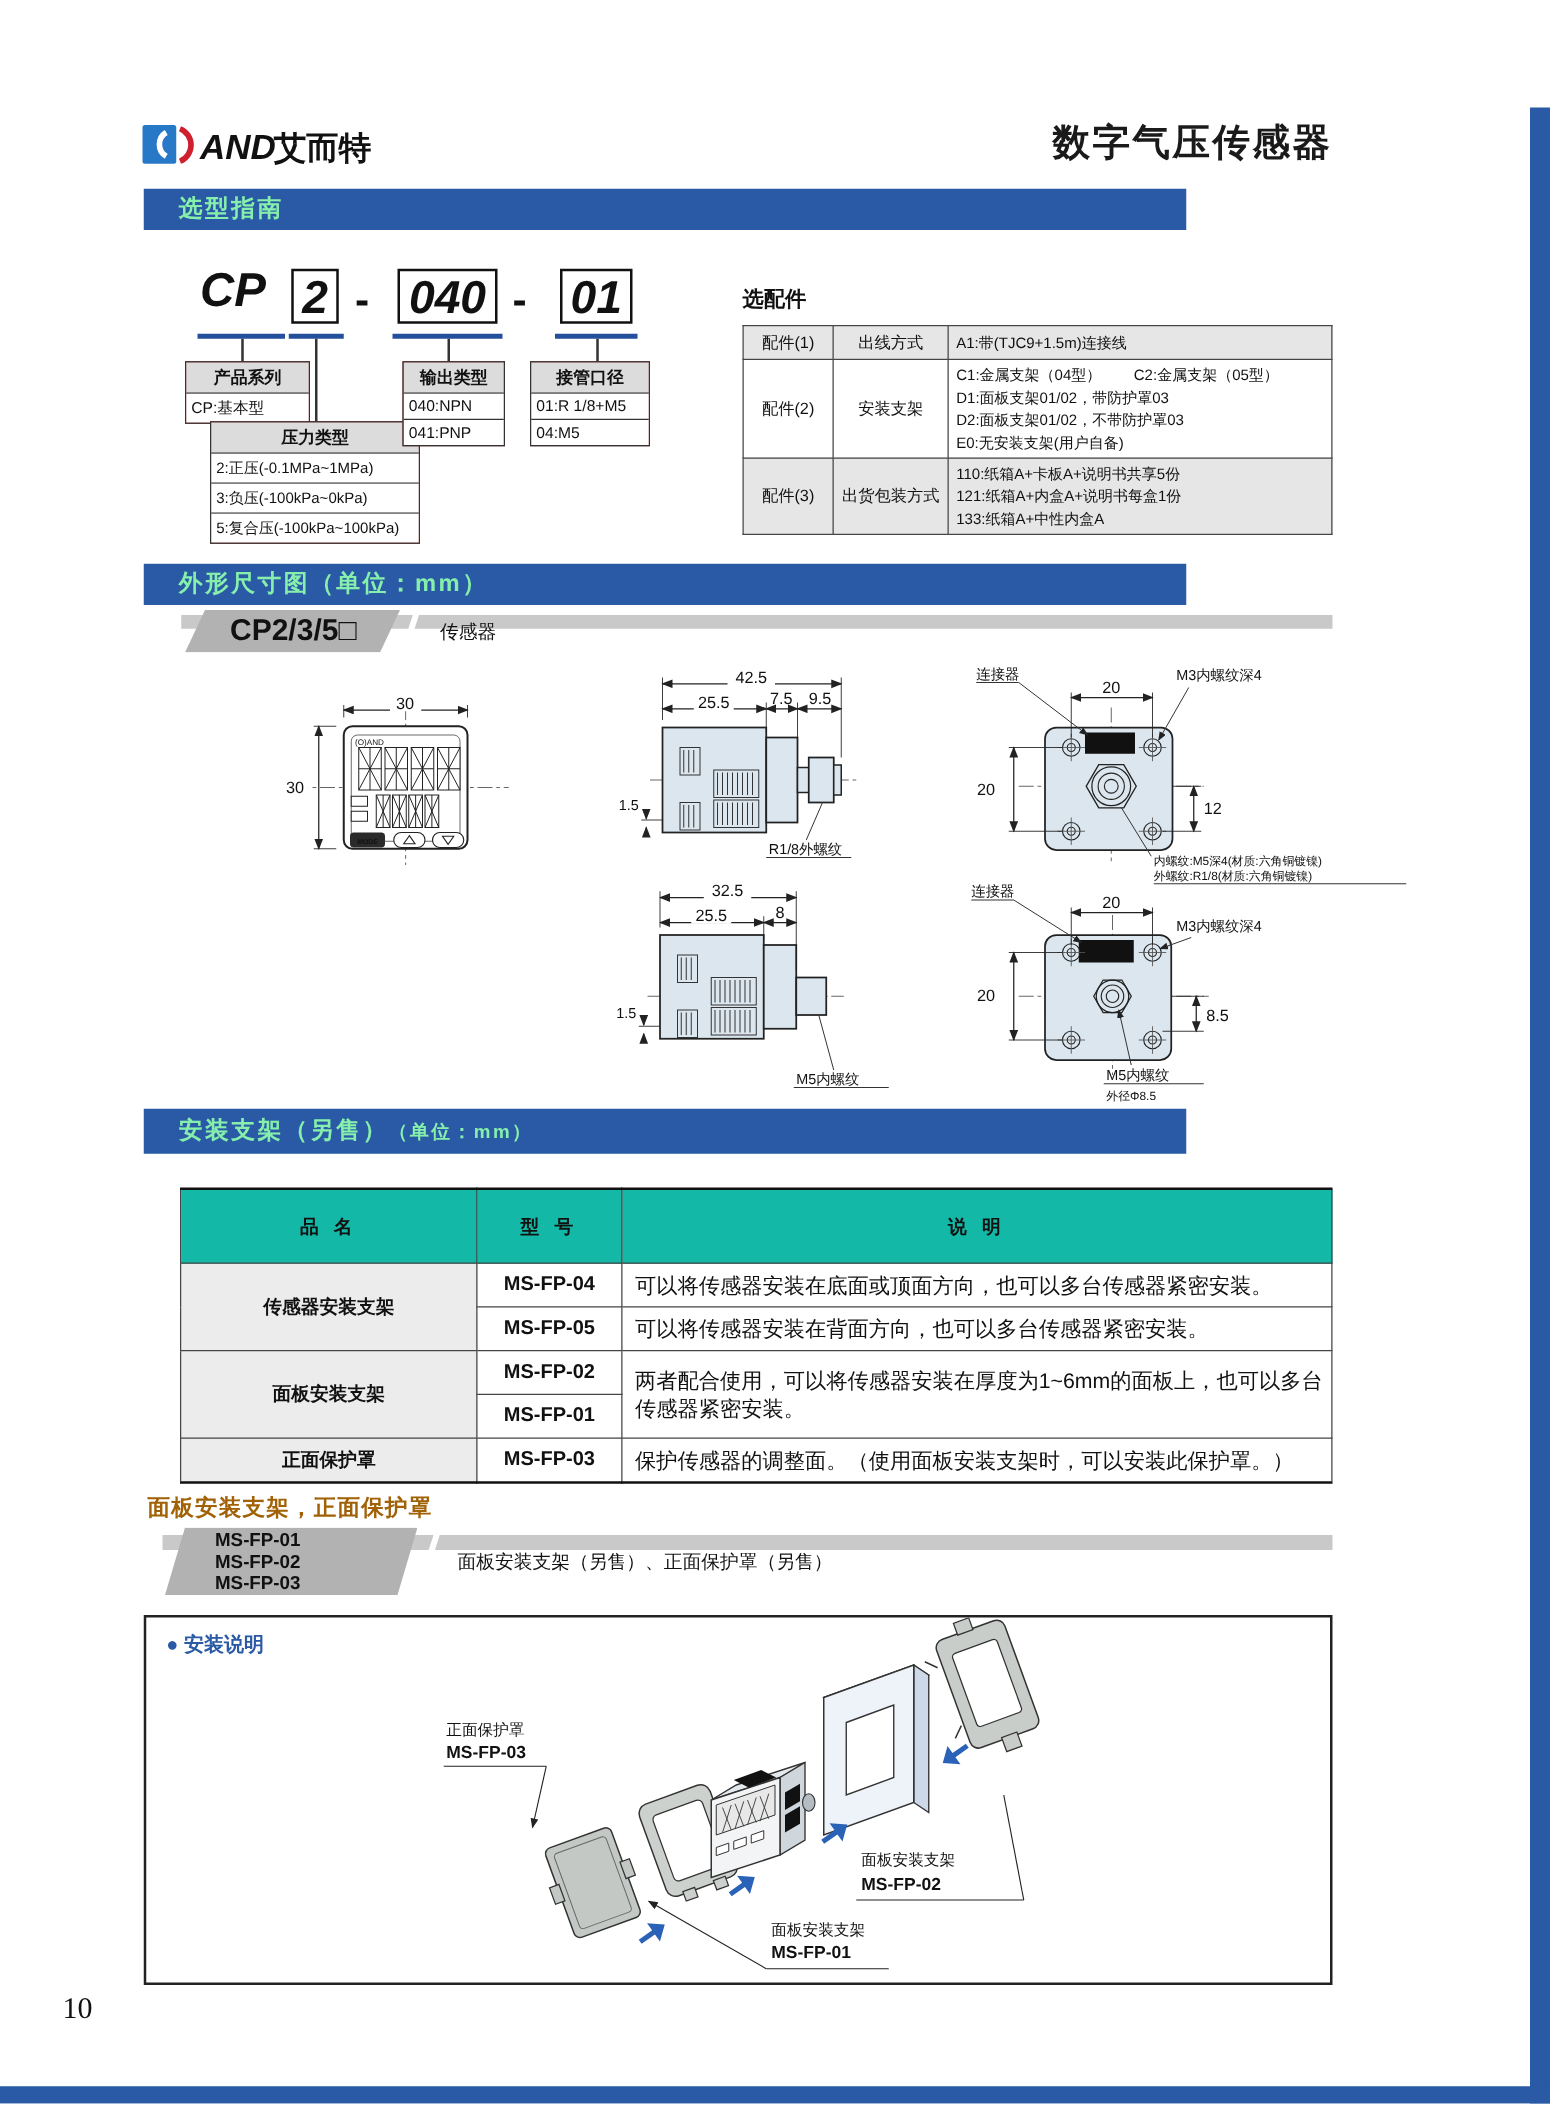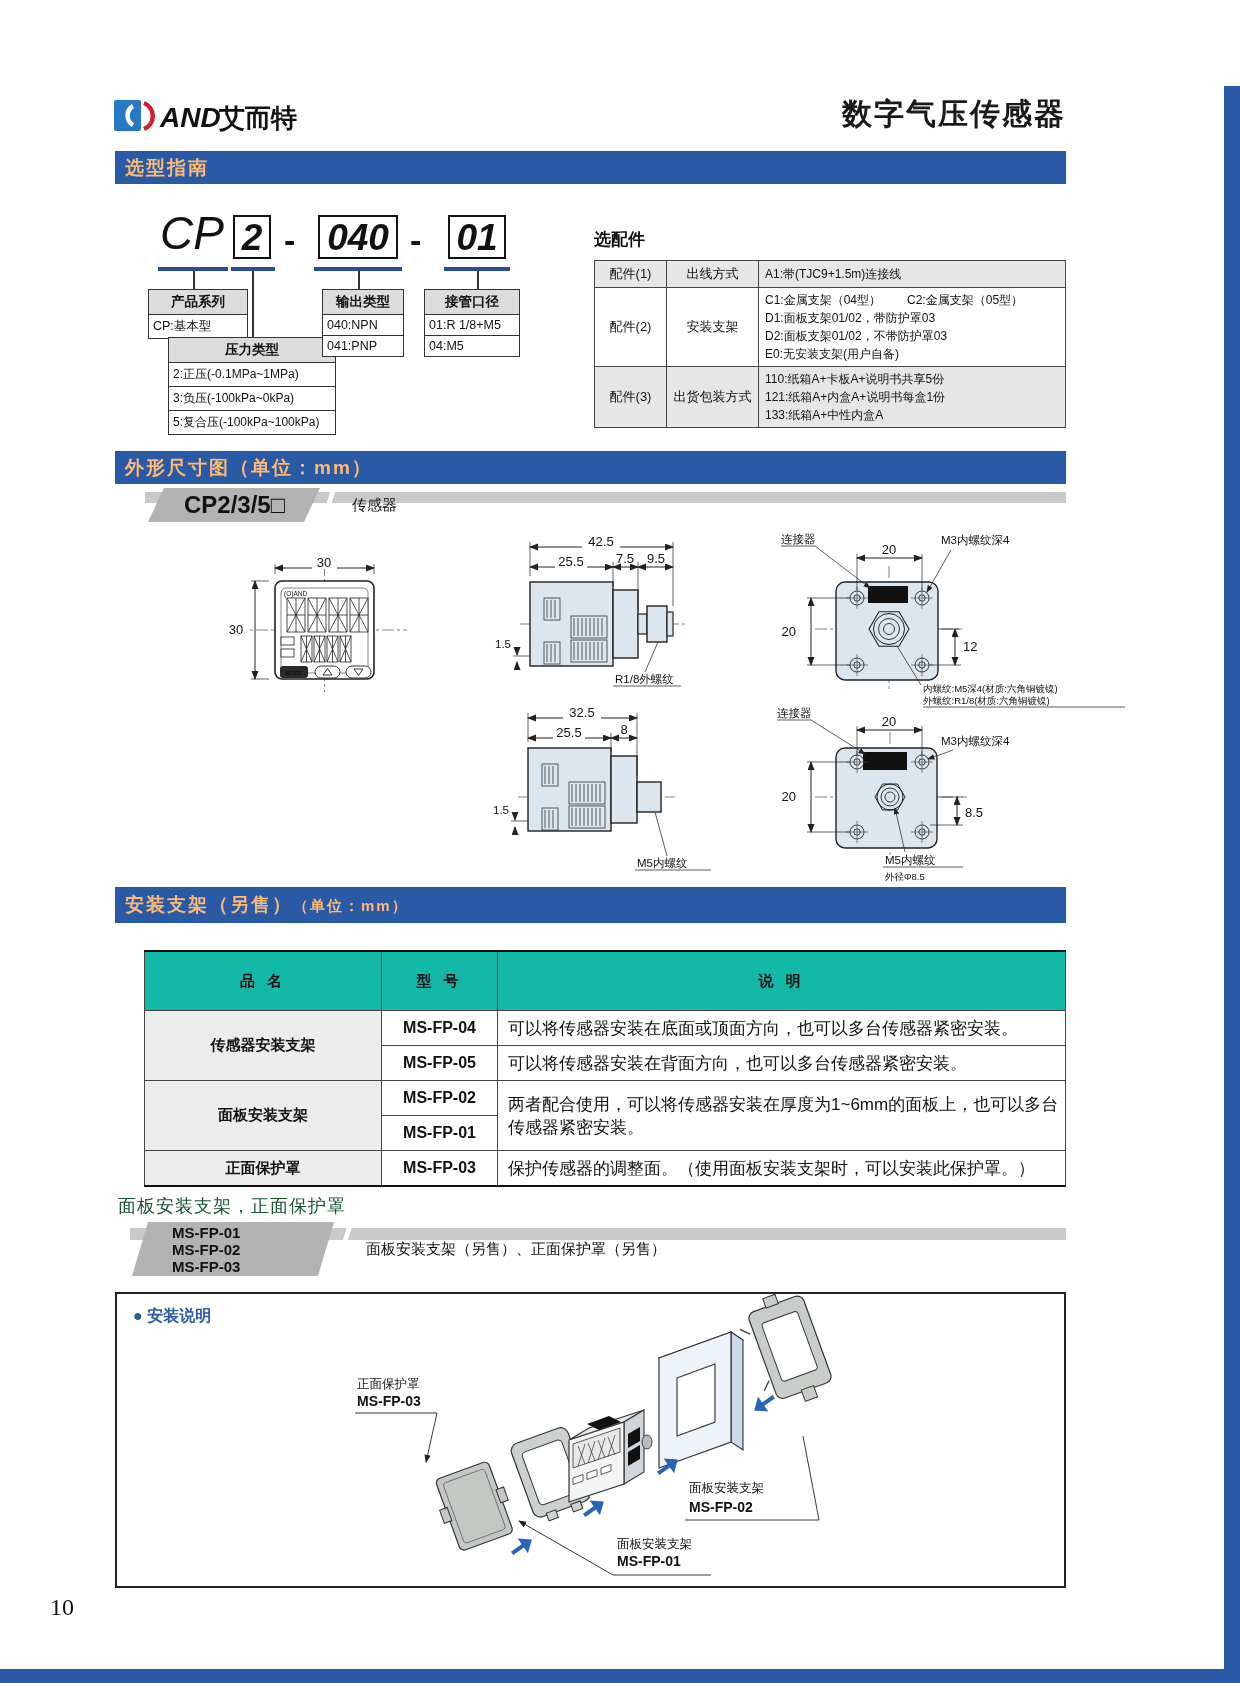--- a/index.html
+++ b/index.html
@@ -1,23 +1,23 @@
 <!DOCTYPE html>
 <html><head>
 <meta charset="utf-8">
 <style>
   html,body{margin:0;padding:0;background:#fff}
   .page{position:relative;width:1240px;height:1683px;background:#fff;overflow:hidden;
         font-family:"Liberation Sans","DejaVu Sans",sans-serif;color:#111}
   .abs{position:absolute}
-  .bar{position:absolute;left:115px;width:951px;height:33px;background:#2a5aa5;color:#fdba74;
-       font-weight:bold;font-size:19px;line-height:33px;padding-left:10px;letter-spacing:2px;box-sizing:border-box}
+  .bar{position:absolute;left:115px;width:834px;height:33px;background:#2a5aa5;color:#86efac;
+       font-weight:bold;font-size:19px;line-height:33px;padding-left:28px;letter-spacing:2px;box-sizing:border-box}
   .title{position:absolute;left:650px;top:94px;width:416px;text-align:right;font-weight:bold;
          font-size:30px;letter-spacing:2px;color:#1a1a1a}
-  .cp{position:absolute;font-weight:normal;font-style:italic;font-size:46px;line-height:46px}
+  .cp{position:absolute;font-weight:bold;font-style:italic;font-size:38px;line-height:46px}
   .codebox{position:absolute;border:2.5px solid #111;font-weight:bold;font-style:italic;
            font-size:37px;text-align:center;line-height:42px;box-sizing:border-box}
   .dashchar{position:absolute;font-weight:bold;font-size:34px;line-height:34px}
   .u{position:absolute;height:4px;background:#24509b}
   .vline{position:absolute;width:2px;background:#333}
   .mini{position:absolute;border:1px solid #333;background:#7f1d1d;font-size:12.5px;box-sizing:border-box}
   .mini-hd{background:#dcdcdc;font-weight:bold;text-align:center;padding:3px 2px;
            border-bottom:1px solid #333;font-size:13.5px;white-space:nowrap}
   .mini-rw{padding:3px 4px;border-bottom:1px solid #333;white-space:nowrap;background:#fff}
   .mini-rw:last-child{border-bottom:none}
@@ -34,21 +34,21 @@
   .br-table td.nm{background:#ececec;font-weight:bold;text-align:center;font-size:15px;width:234px}
   .br-table td.md{font-weight:bold;text-align:center;font-size:16px;width:113px;height:32px}
   .br-table td.ds{padding-left:10px;font-size:17px}
   .band{position:absolute;background:#c9c9c9}
   .ptag{position:absolute;background:#b2b2b2;color:#111;
         clip-path:polygon(16px 0,100% 0,calc(100% - 16px) 100%,0 100%)}
   .ptag-cp{font-weight:bold;font-size:24px;line-height:34px;padding-left:36px;box-sizing:border-box}
   .ptag-ms{font-weight:bold;font-size:15px;line-height:17px;padding:2px 0 0 40px;box-sizing:border-box}
   .wslash{position:absolute;background:#fff;transform:skewX(-18deg)}
   .plain{position:absolute;font-size:15px}
-  .bluehead{position:absolute;color:#14532d;font-weight:normal;font-size:18px;letter-spacing:1px}
+  .bluehead{position:absolute;color:#a16207;font-weight:bold;font-size:18px;letter-spacing:1px}
   .ibox{position:absolute;left:115px;top:1292px;width:951px;height:296px;border:2px solid #222;box-sizing:border-box}
   .ibox-title{position:absolute;left:16px;top:12px;color:#2a5aa5;font-weight:bold;font-size:16px}
   .pagenum{position:absolute;left:50px;top:1594px;font-family:"Liberation Serif","DejaVu Serif",serif;font-size:24px}
   .strip{position:absolute;background:#2a5aa5}
   svg text{font-family:"Liberation Sans","DejaVu Sans",sans-serif;fill:#111}
   svg .dimtx{font-size:13px}
   svg .sm{font-size:11.5px}
   svg .xs{font-size:9.5px}
   svg .lb{font-size:12.5px}
   svg .lbb{font-size:14px;font-weight:bold}

